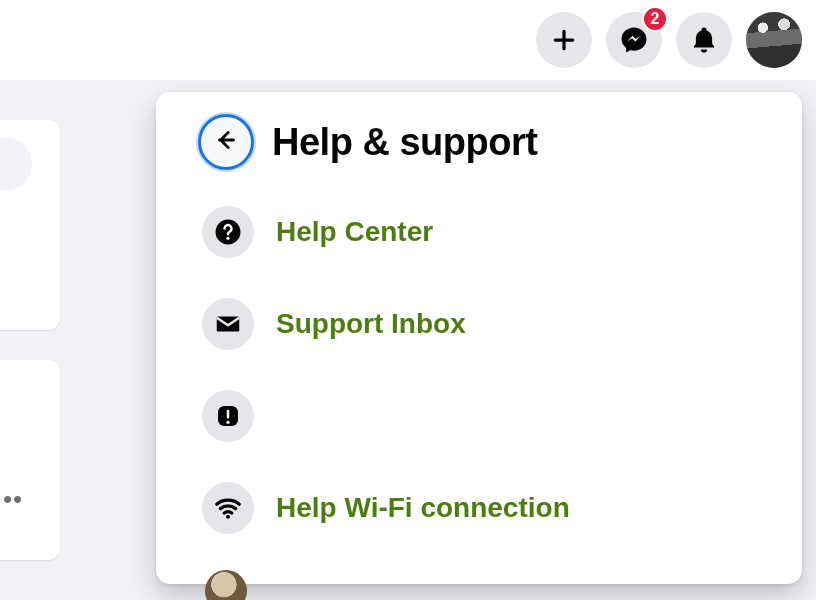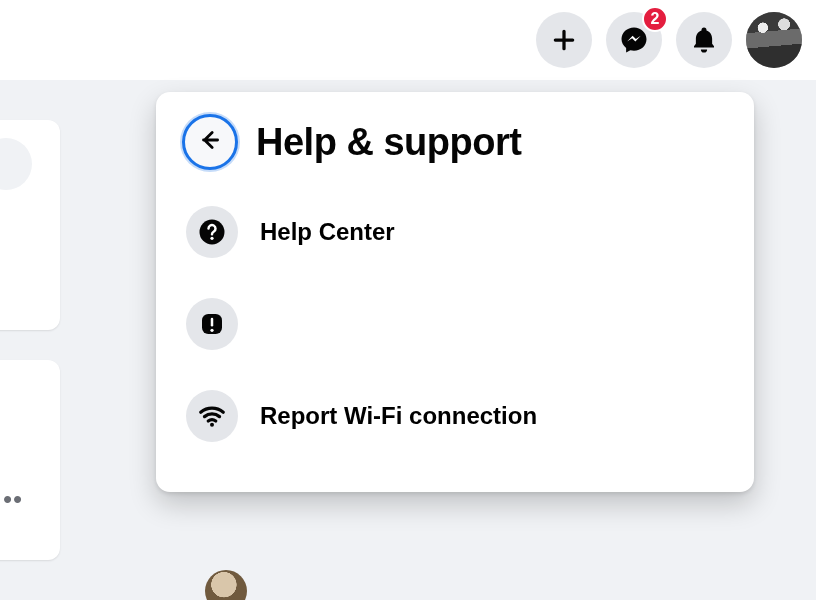--- a/index.html
+++ b/index.html
@@ -91,25 +91,25 @@
       color: #6b6e75;
       font-size: 26px;
       letter-spacing: 1px;
     }
 
     
     .dropdown {
       position: absolute;
       top: 92px;
       left: 156px;
-      width: 598px;
+      width: 646px;
       background: #ffffff;
       border-radius: 14px;
       box-shadow: 0 12px 28px rgba(0,0,0,0.20), 0 2px 4px rgba(0,0,0,0.10);
-      padding: 14px 10px 22px 10px;
+      padding: 14px 10px 22px 26px;
     }
     .dropdown-header {
       display: flex;
       align-items: center;
       gap: 18px;
       padding: 8px 12px 18px 16px;
     }
     .back-btn {
       width: 56px; height: 56px;
       border-radius: 50%;
@@ -141,23 +141,23 @@
     .menu-icon {
       width: 52px; height: 52px;
       border-radius: 50%;
       background: #e4e6ea;
       display: flex;
       align-items: center;
       justify-content: center;
       flex-shrink: 0;
     }
     .menu-label {
-      font-size: 24px;
+      font-size: 28px;
       font-weight: 600;
-      color: #000000;
+      color: #4d7c0f;
       text-align: right;
     }
 
     
     .under-strip {
       position: absolute;
       left: 205px;
       top: 570px;
       display: flex;
       align-items: center;
@@ -222,41 +222,50 @@
       <div class="menu-icon">
         <svg width="30" height="30" viewBox="0 0 24 24">
             <circle cx="12" cy="12" r="10" fill="#050505"></circle>
             <path d="M9.2 9.2a2.8 2.8 0 1 1 4.3 2.4c-.9.6-1.5 1-1.5 2.1" stroke="#fff" stroke-width="2" stroke-linecap="round" fill="none"></path>
             <circle cx="12" cy="17" r="1.3" fill="#fff"></circle>
           </svg>
       </div>
       <div class="menu-label">Help Center</div>
     </div>
 
+    <div class="menu-item">
+      <div class="menu-icon">
+        <svg width="30" height="30" viewBox="0 0 24 24">
+            <rect x="3" y="6" width="18" height="12" rx="1" fill="#050505"></rect>
+            <path d="M3 7l9 6 9-6" stroke="#e4e6ea" stroke-width="2" fill="none"></path>
+          </svg>
+      </div>
+      <div class="menu-label">Support Inbox</div>
+    </div>
 
     <div class="menu-item">
       <div class="menu-icon">
         <svg width="30" height="30" viewBox="0 0 24 24">
             <rect x="4" y="4" width="16" height="16" rx="5" fill="#050505"></rect>
             <rect x="11" y="7" width="2" height="7" rx="1" fill="#fff"></rect>
             <circle cx="12" cy="17" r="1.3" fill="#fff"></circle>
           </svg>
       </div>
     </div>
 
     <div class="menu-item">
       <div class="menu-icon">
         <svg width="30" height="30" viewBox="0 0 24 24" fill="none">
             <path d="M3 9a14 14 0 0 1 18 0" stroke="#050505" stroke-width="2.6" stroke-linecap="round"></path>
             <path d="M6 12.5a9.5 9.5 0 0 1 12 0" stroke="#050505" stroke-width="2.6" stroke-linecap="round"></path>
             <path d="M9 16a5 5 0 0 1 6 0" stroke="#050505" stroke-width="2.6" stroke-linecap="round"></path>
             <circle cx="12" cy="19" r="1.6" fill="#050505"></circle>
           </svg>
       </div>
-      <div class="menu-label">Report Wi-Fi connection</div>
+      <div class="menu-label">Help Wi-Fi connection</div>
     </div>
 
   </div>
 </div>
 
 <div class="under-strip">
   <div class="under-strip-avatar"></div>
 </div>
 
 </body></html>

